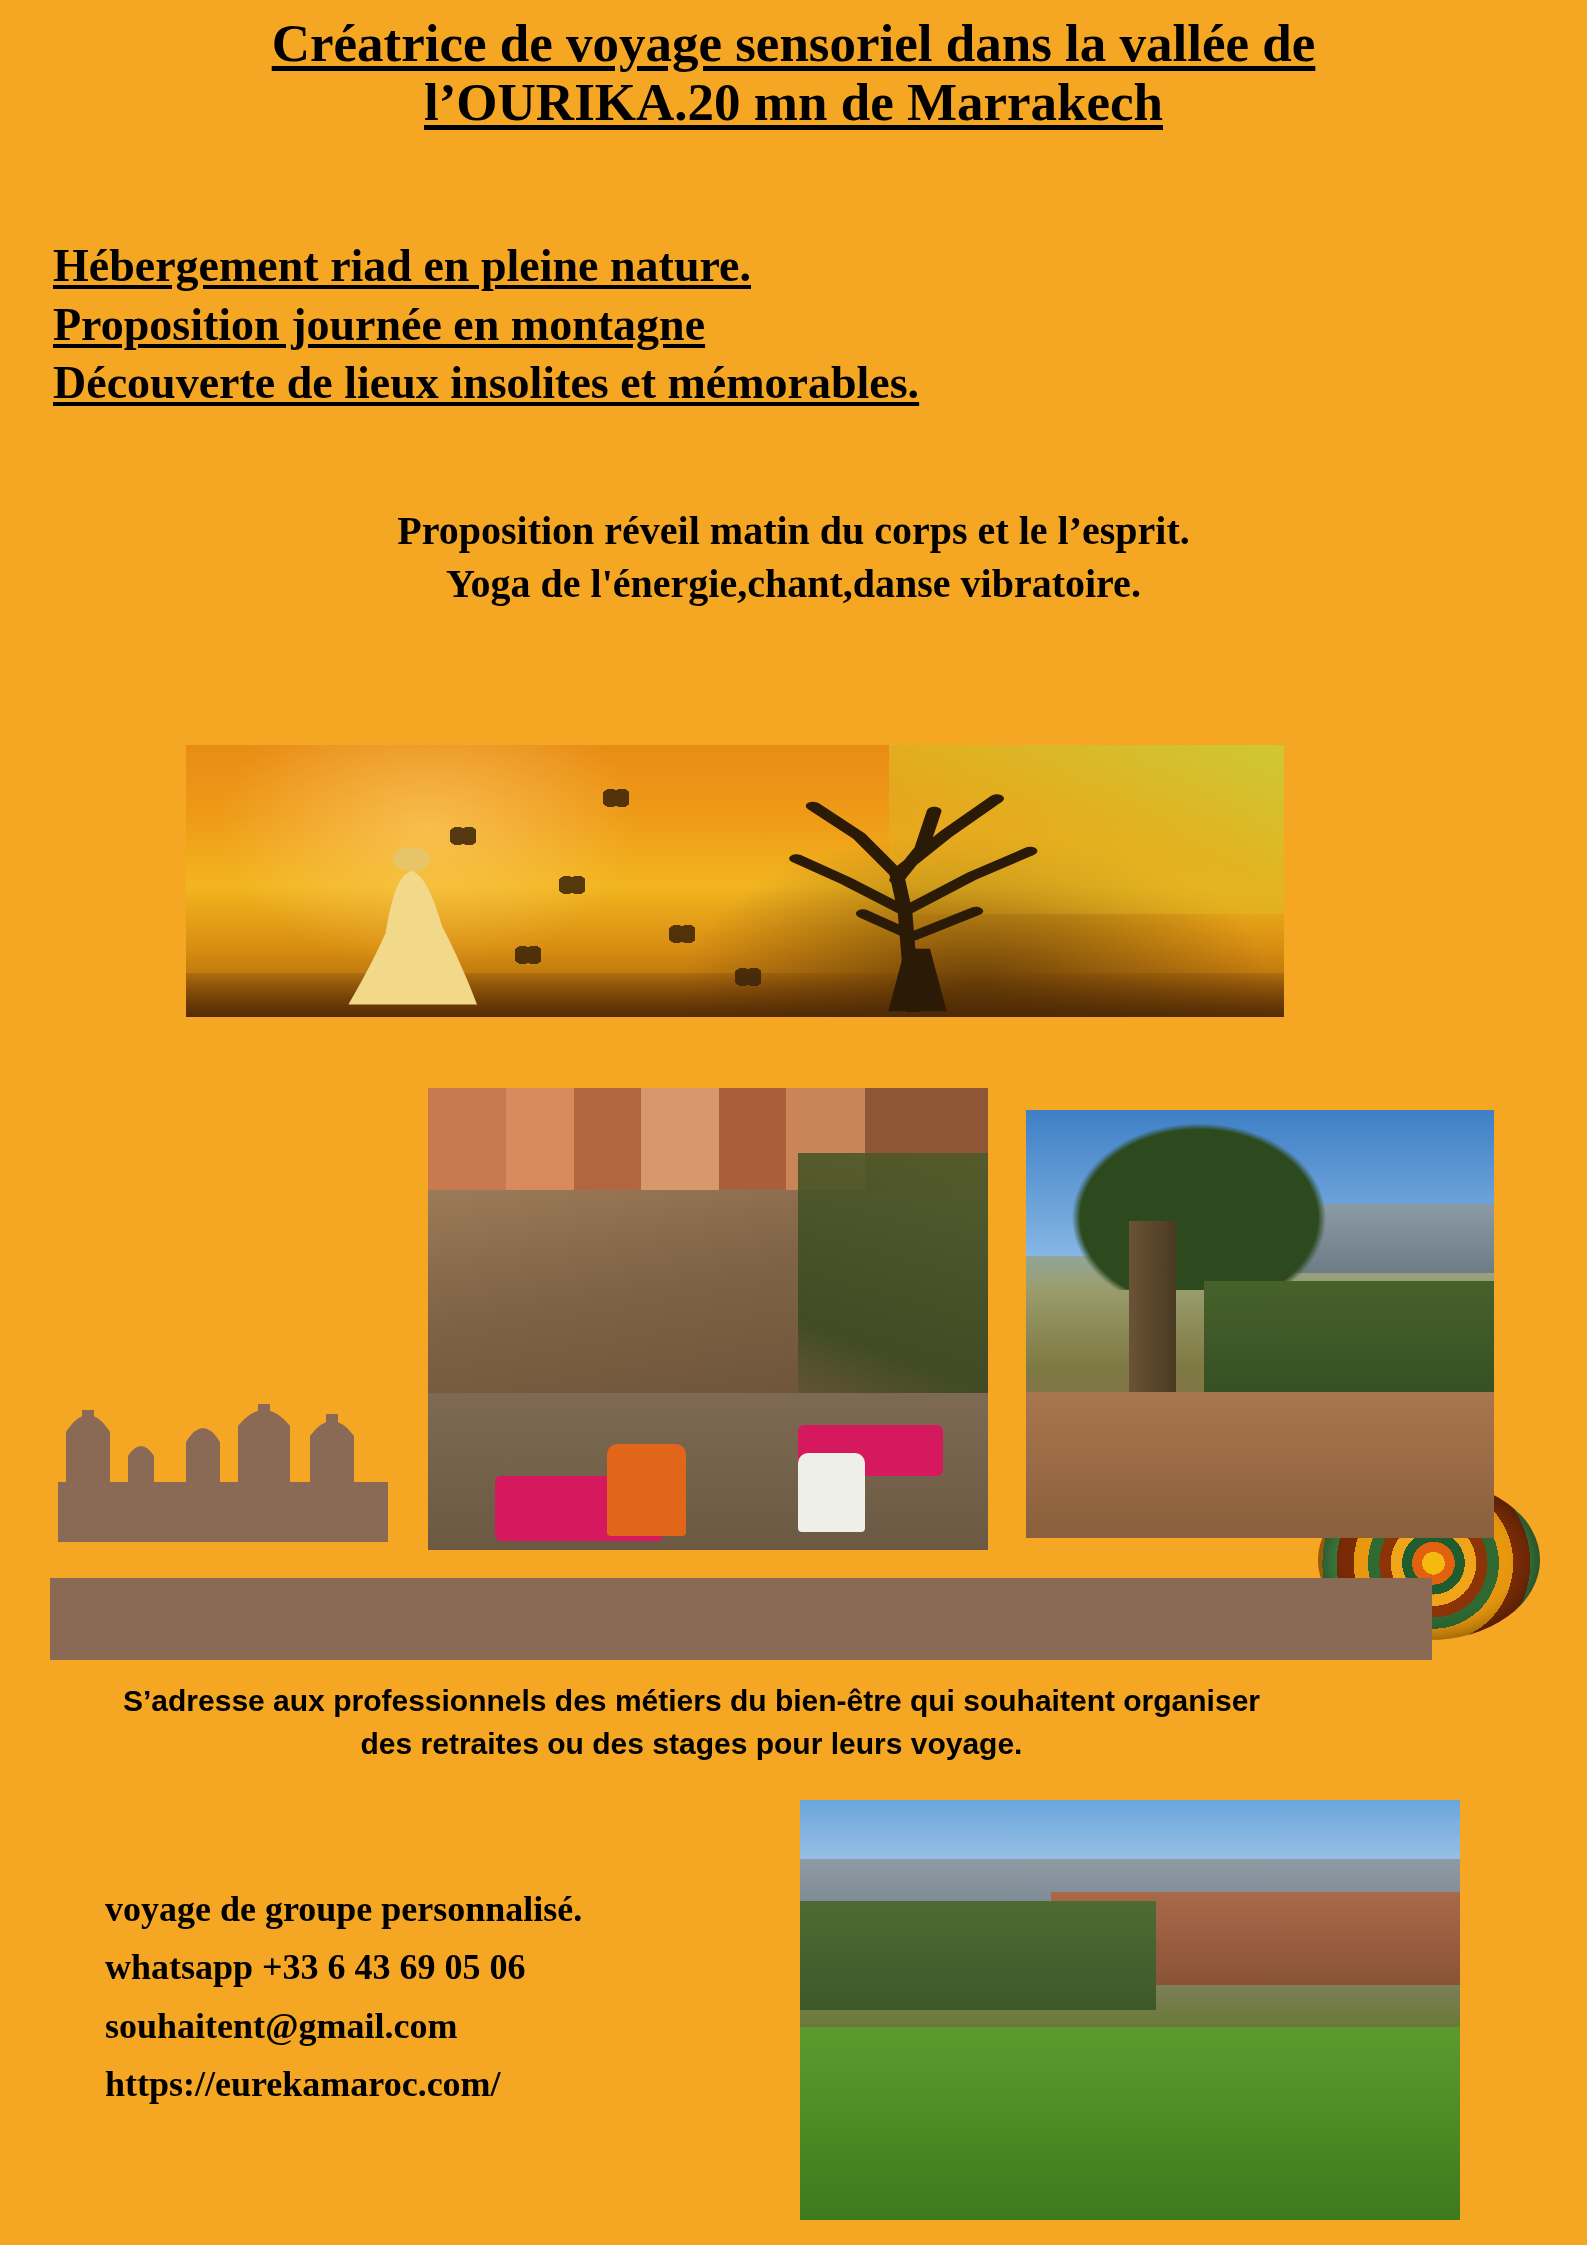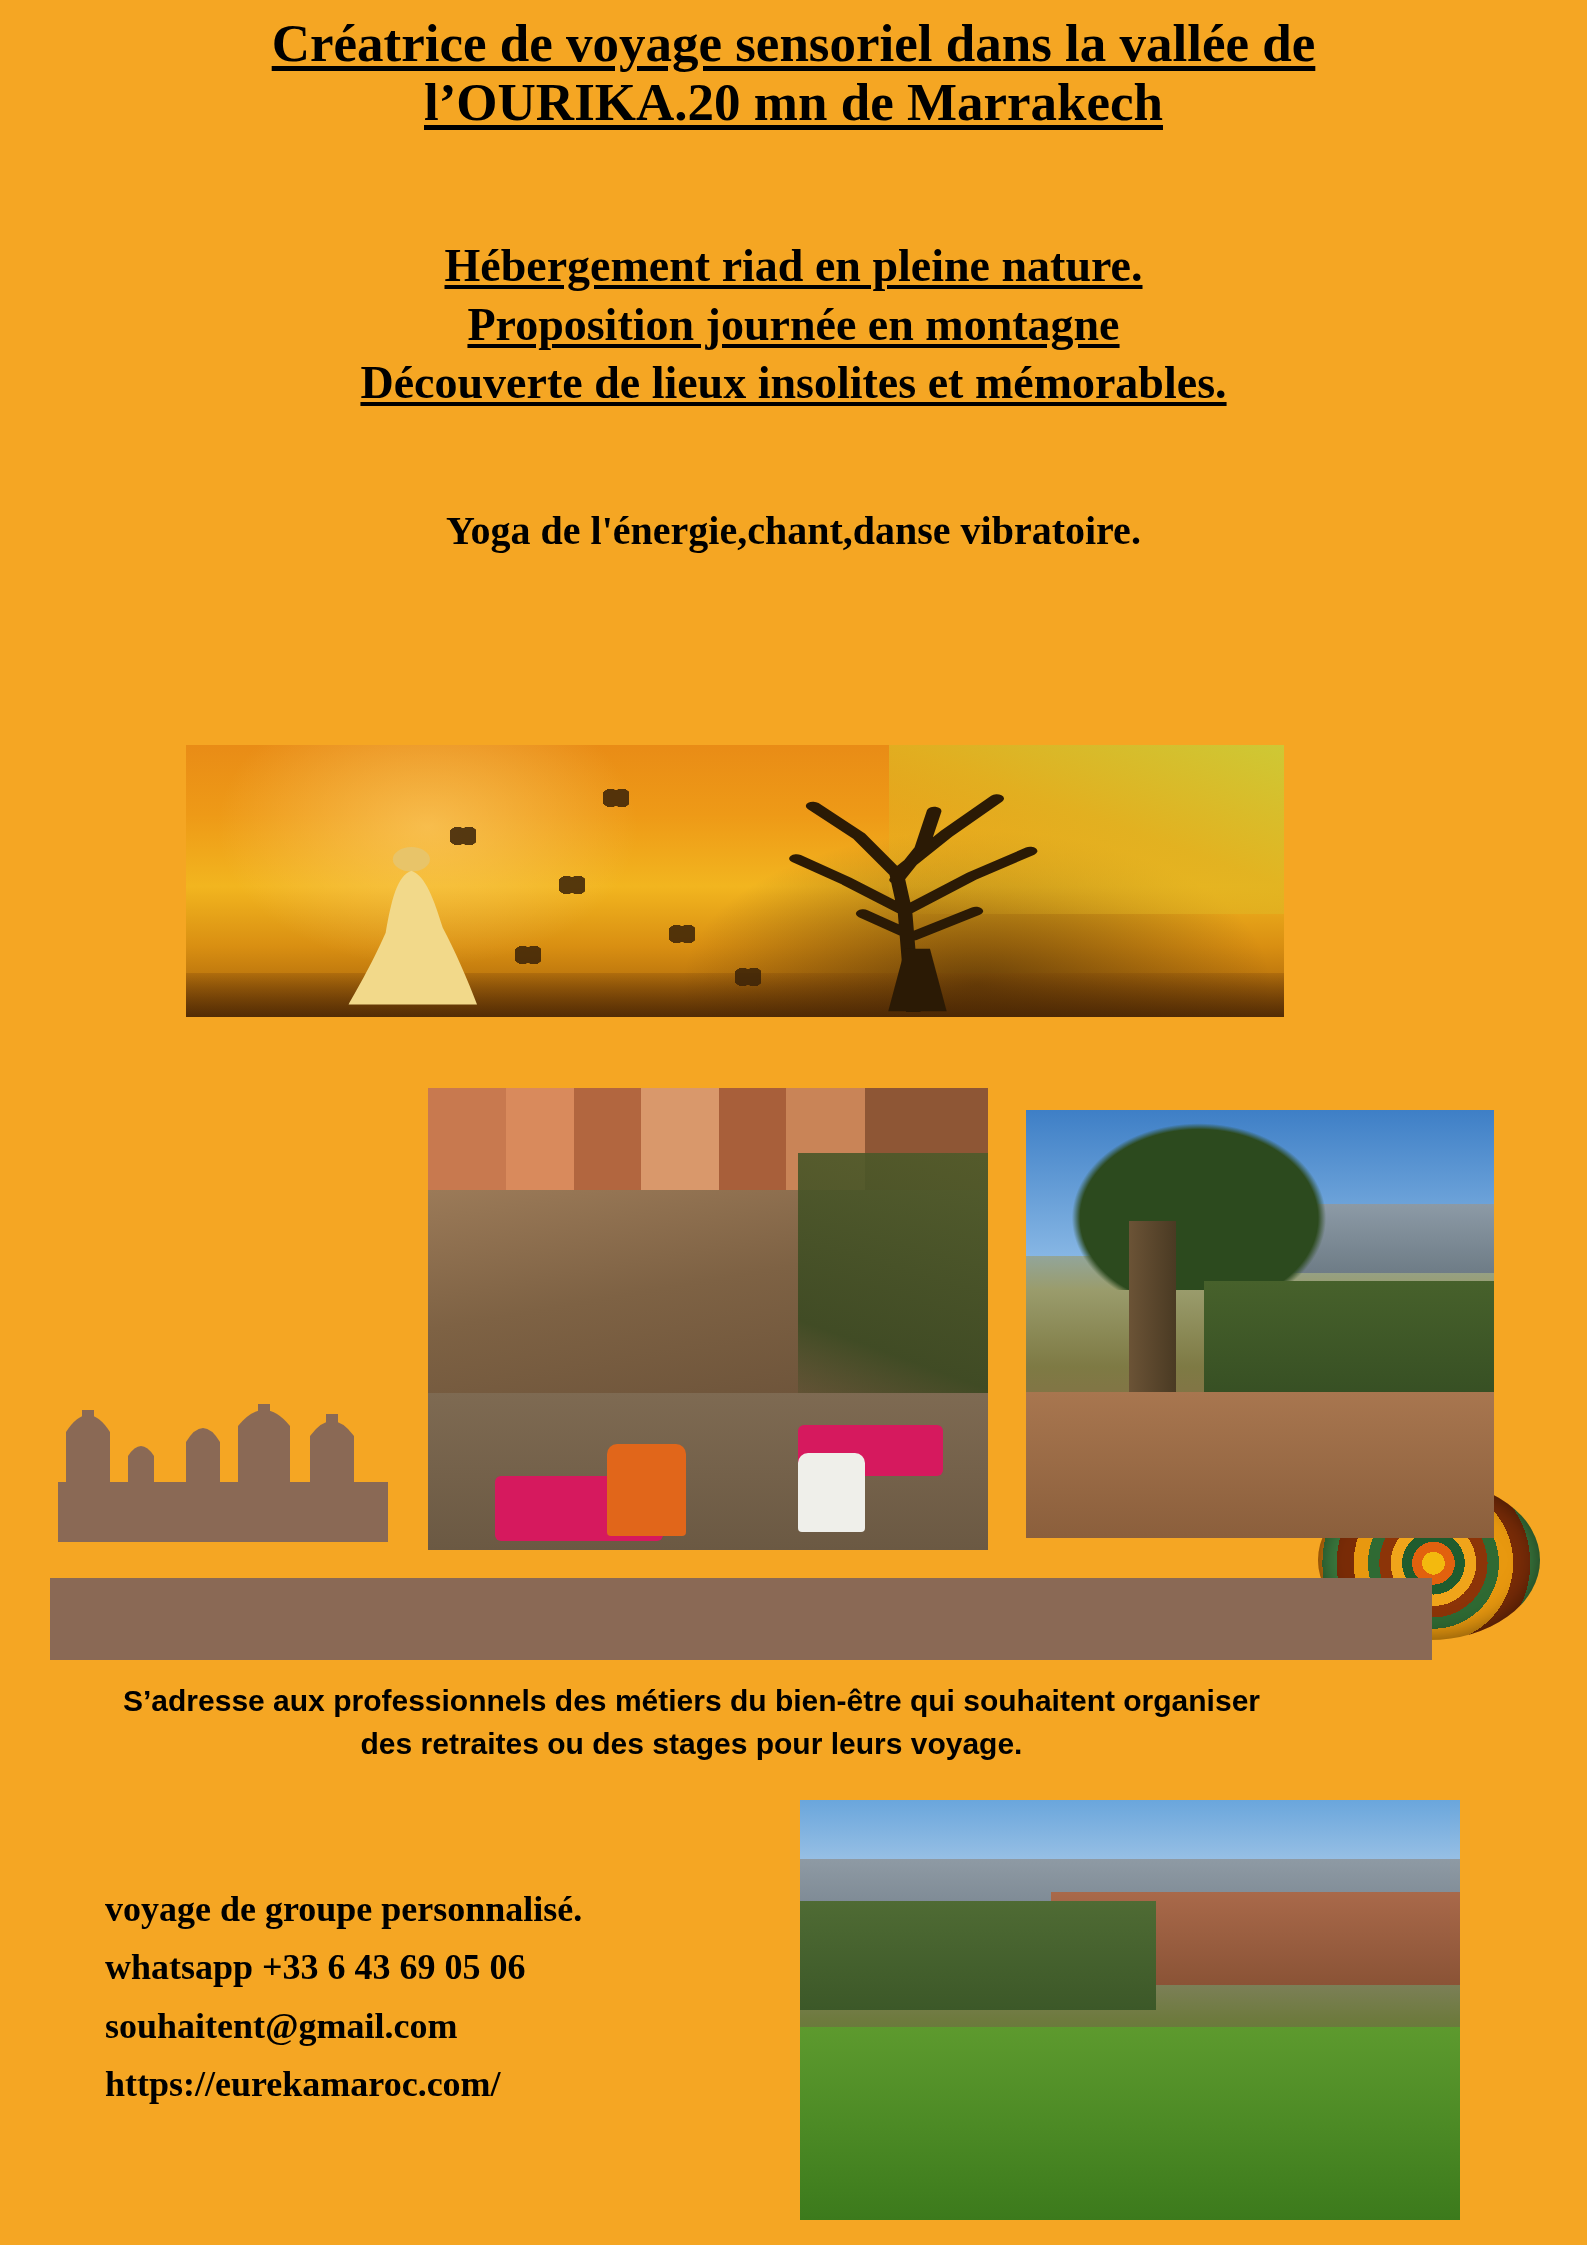--- a/index.html
+++ b/index.html
@@ -31,22 +31,22 @@
   .title-line {
     font-size: 53px;
     font-weight: bold;
     line-height: 1.12;
     text-decoration: underline;
     text-underline-offset: 5px;
   }
 
   .subtitle-block {
     margin-top: 104px;
-    text-align: center;
-    padding: 0 16px;
+    text-align: left;
+    padding: 0 53px;
   }
   .subtitle-line {
     font-size: 46px;
     font-weight: bold;
     line-height: 1.28;
     text-decoration: underline;
     text-underline-offset: 4px;
   }
 
   .proposal-block {
@@ -304,20 +304,21 @@
     <div class="title-line">l’OURIKA.20 mn de Marrakech</div>
   </div>
 
   <div class="subtitle-block">
     <div class="subtitle-line">Hébergement riad en pleine nature.</div>
     <div class="subtitle-line">Proposition journée en montagne</div>
     <div class="subtitle-line">Découverte de lieux insolites et mémorables.</div>
   </div>
 
   <div class="proposal-block">
+    <div class="proposal-line">Proposition réveil matin du corps et le l’esprit.</div>
     <div class="proposal-line">Yoga de l'énergie,chant,danse vibratoire.</div>
   </div>
 
   <div class="row-sunset">
     <div class="sunset-photo">
       <div class="sky-right"></div>
       <div class="ground"></div>
 
       <svg class="tree" viewBox="0 0 200 200" preserveAspectRatio="none">
         <path d="M96 200 L92 120 L88 90 L70 60 L48 36 M88 90 L112 58 L136 30 M92 120 L64 96 L40 78 M92 120 L124 92 L152 72 M88 95 L100 70 L106 40 M96 140 L72 122 M96 140 L126 120" stroke="#2B1A05" stroke-width="7" fill="none" stroke-linecap="round"></path>

